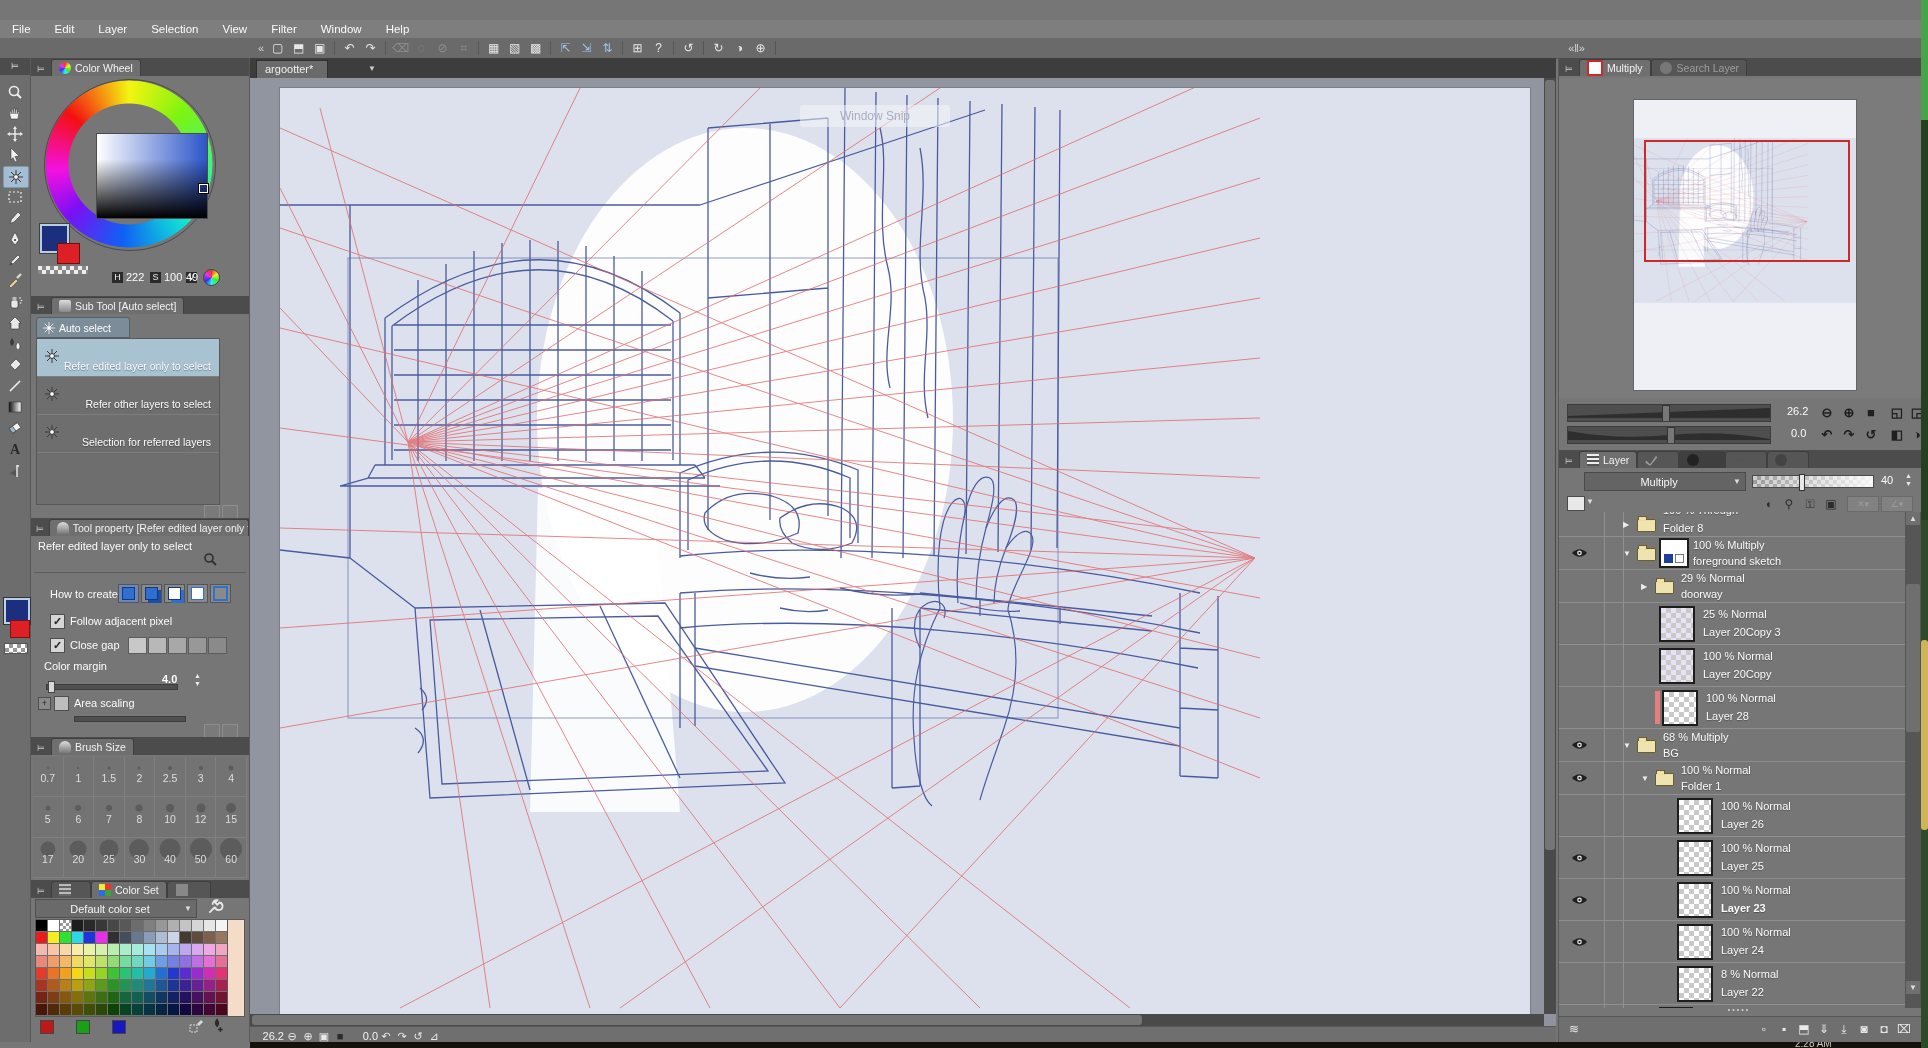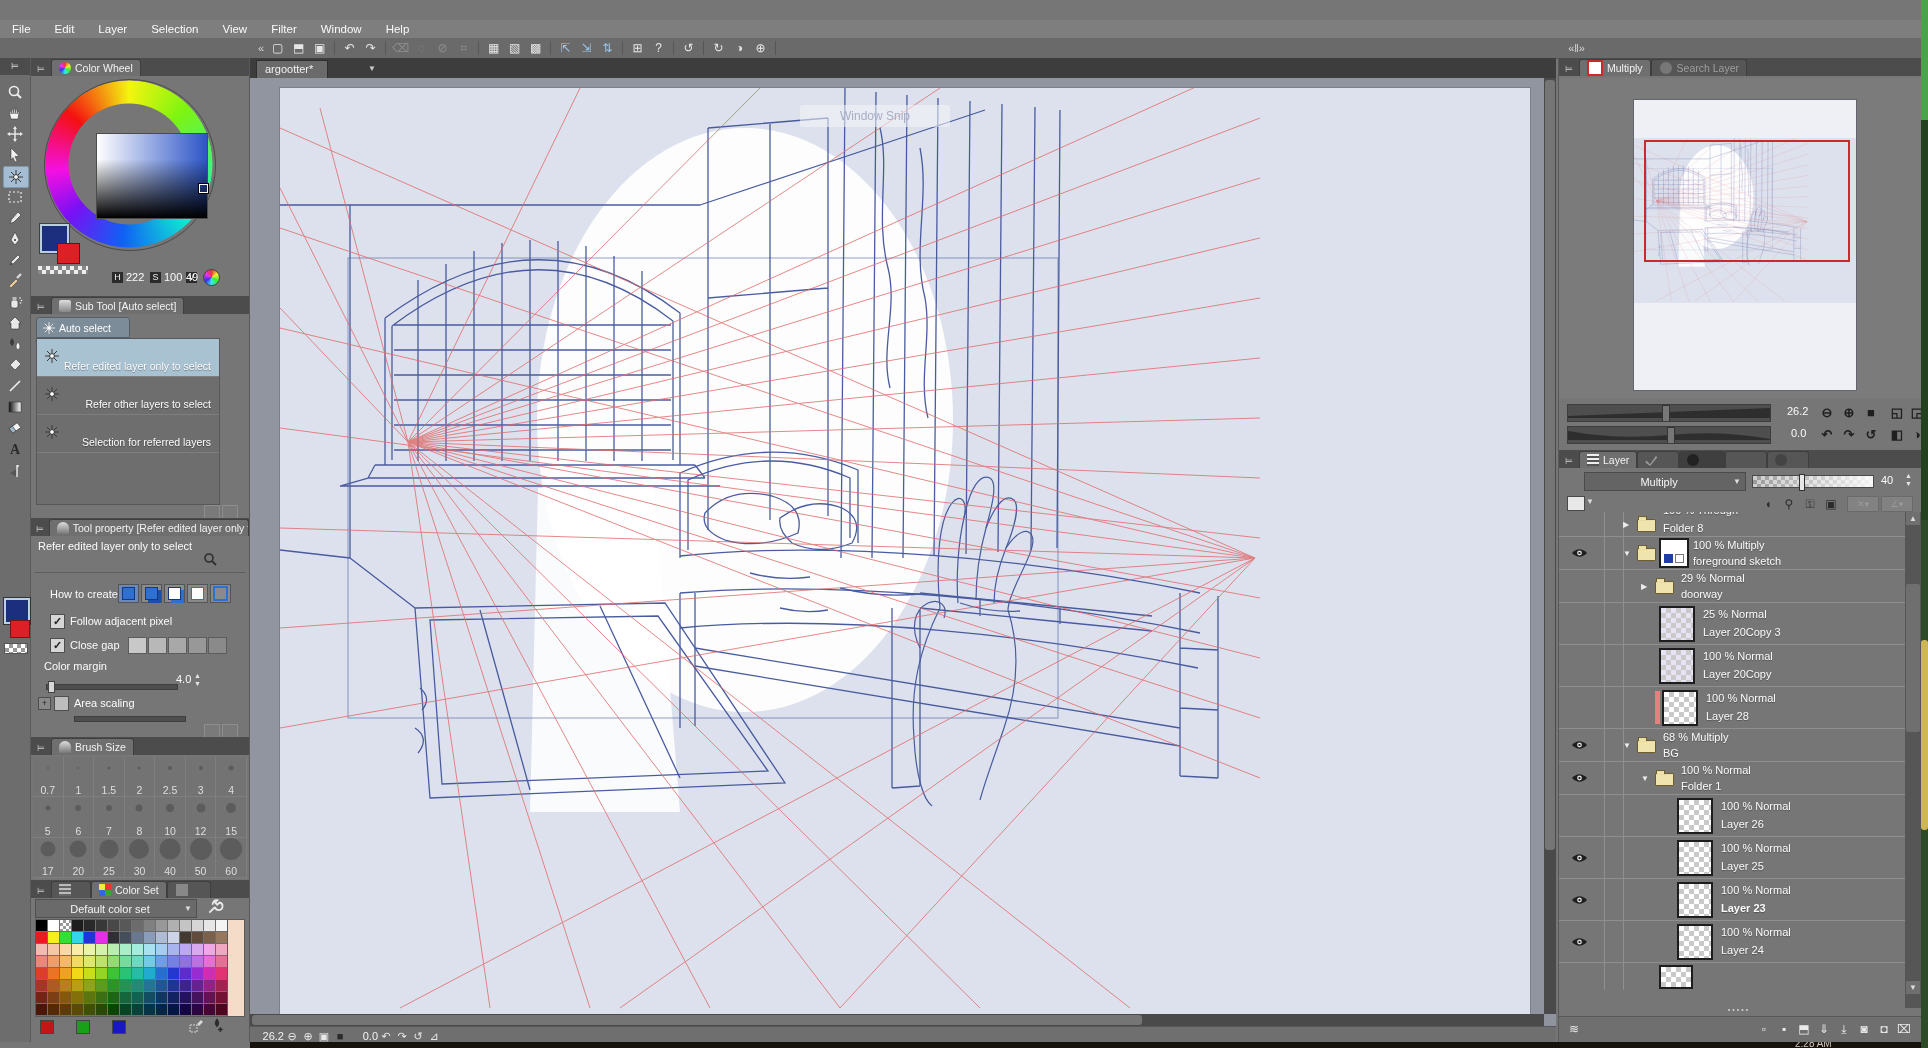--- a/index.html
+++ b/index.html
@@ -84,21 +84,21 @@
   .howto-btn .sq{width:11px;height:11px;background:#2f6fd0;border:1px solid #123a80;}
   .gap-sq{width:17px;height:15px;border:1px solid #5c5c5c;margin-right:1px;}
   .slider-track{position:absolute;height:4px;background:#4e4e4e;border:1px solid #3e3e3e;}
   .slider-knob{position:absolute;width:5px;height:10px;background:#d8d8d8;border:1px solid #444;}
   .stepper{position:absolute;width:11px;height:16px;display:flex;flex-direction:column;color:#e8e8e8;font-size:7px;line-height:8px;text-align:center;}
   
   #brush-grid{left:33px;top:757px;width:214px;height:121px;background:#737373;display:grid;
               grid-template-columns:repeat(7,1fr);grid-template-rows:repeat(3,1fr);}
   .bs-cell{border:1px solid #7f7f7f;border-width:0 1px 1px 0;position:relative;}
   .bs-dot{position:absolute;left:50%;top:11px;transform:translate(-50%,-50%);border-radius:50%;background:#5c5c5c;}
-  .bs-num{position:absolute;left:0;right:0;bottom:0;text-align:center;font-size:10.5px;color:#dedede;}
+  .bs-num{position:absolute;left:0;right:0;bottom:12px;text-align:center;font-size:10.5px;color:#dedede;}
   
   #cs-dropdown{left:35px;top:899px;width:160px;height:17px;background:#6a6a6a;border:1px solid #4f4f4f;
      color:#f4f4f4;font-size:11px;display:flex;align-items:center;}
   #cs-grid{left:35px;top:919px;width:192px;height:96px;display:grid;grid-template-columns:repeat(16,1fr);
            grid-template-rows:repeat(8,1fr);border:1px solid #5a5a5a;background:#888;}
   .cs-cell{border-right:1px solid #6f6f6f;border-bottom:1px solid #6f6f6f;}
   #cs-strip{left:227px;top:919px;width:16px;height:96px;background:#f4dcc8;border:1px solid #5a5a5a;}
   .cs-small{position:absolute;top:1020px;width:12px;height:12px;border:1px solid #444;}
   
   #canvas-wrap{left:250px;top:58px;width:1306px;height:990px;background:#8e939d;}
@@ -514,21 +514,21 @@
   <div class="abs" style="left:128px;top:637px;display:flex;" id="gap-row">
       <div class="gap-sq" style="background: rgb(200, 200, 200);"></div>
       <div class="gap-sq" style="background: rgb(184, 184, 184);"></div>
       <div class="gap-sq" style="background: rgb(168, 168, 168);"></div>
       <div class="gap-sq" style="background: rgb(152, 152, 152);"></div>
       <div class="gap-sq" style="background: rgb(138, 138, 138);"></div>
     </div>
   <div class="tp-text" style="left:44px;top:660px;">Color margin</div>
   <div class="slider-track" style="left:46px;top:684px;width:130px;"></div>
   <div class="slider-knob" style="left:48px;top:681px;"></div>
-  <div class="tp-text" style="left:176px;top:673px;">4.0</div>
+  <div class="tp-text" style="left:162px;top:673px;font-weight:bold;">4.0</div>
   <div class="stepper" style="left:192px;top:672px;">
       <span>▲</span>
       <span>▼</span>
     </div>
   <div class="abs" style="left:38px;top:697px;width:11px;height:11px;border:1px solid #4e4e4e;background:#8a8a8a;color:#222;font-size:9px;line-height:11px;text-align:center;">+</div>
   <div class="tp-check" style="left:54px;top:696px;background:#bdbdbd;"></div>
   <div class="tp-text" style="left:74px;top:697px;">Area scaling</div>
   <div class="slider-track" style="left:74px;top:716px;width:110px;"></div>
   <div class="pfoot-ic" style="left:222px;top:724px;"></div>
   <div class="pfoot-ic" style="left:204px;top:724px;"></div>
@@ -1097,20 +1097,27 @@
             <svg class="eye-svg" width="17" height="11" viewBox="0 0 17 11">
               <path d="M1,5.5 Q8.5,-2 16,5.5 Q8.5,13 1,5.5 Z" fill="#1f1f1f"></path>
               <circle cx="8.5" cy="5.5" r="2.4" fill="#d8d8d8"></circle>
               <circle cx="8.5" cy="5.5" r="1.1" fill="#1f1f1f"></circle>
             </svg>
           </span>
           <div class="lr-thumb" style="left: 118px;"></div>
           <div class="lr-t1" style="left: 162px; top: 5px;">100 %  Normal</div>
           <div class="lr-t2" style="left: 162px; bottom: 6px;">Layer 24</div>
         </div>
+        <div class="lr" style="height: 41px;">
+          <div class="colsep1"></div>
+          <div class="colsep2"></div>
+          <div class="lr-thumb" style="left: 118px;"></div>
+          <div class="lr-t1" style="left: 162px; top: 5px;">8 %  Normal</div>
+          <div class="lr-t2" style="left: 162px; bottom: 6px;">Layer 22</div>
+        </div>
         <div class="lr" style="height: 27px;">
           <div class="colsep1"></div>
           <div class="colsep2"></div>
           <div class="lr-thumb" style="left: 100px; height: 20px; width: 30px;"></div>
         </div>
       </div>
     <div id="layer-scroll">
       <div class="sb-btn" style="top:0;">▲</div>
       <div class="sb-thumb"></div>
       <div class="sb-btn" style="bottom:14px;">▼</div>

